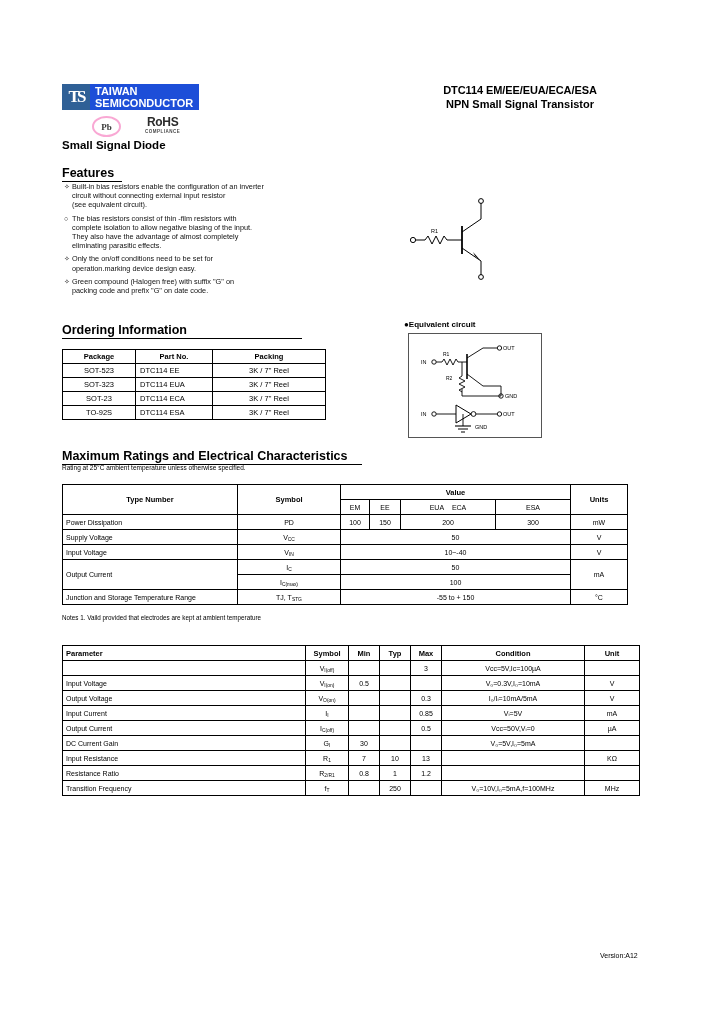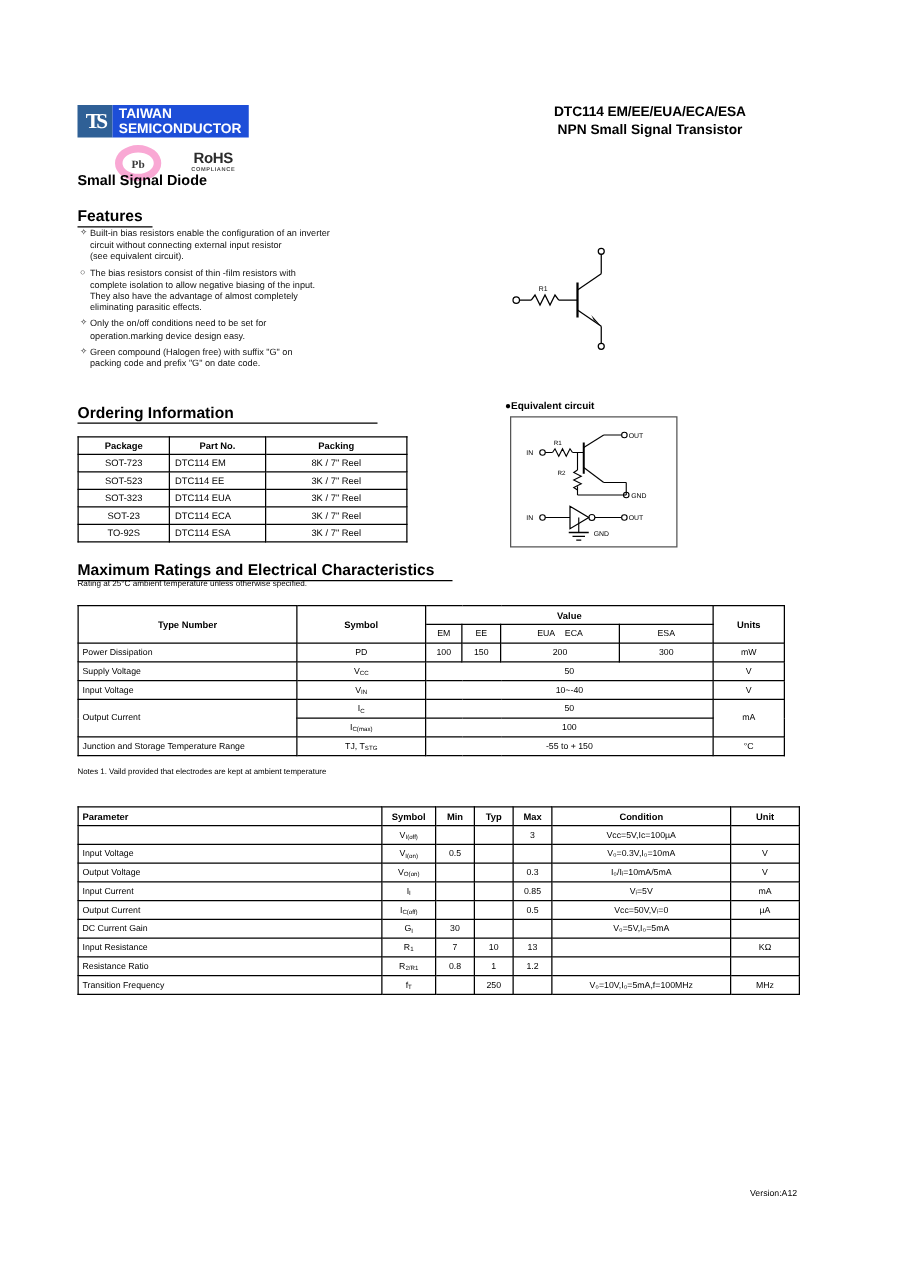--- a/index.html
+++ b/index.html
@@ -22,21 +22,21 @@
     letter-spacing:-3px;
   }
   .logo-text {
     background:#1d4ed8; color:#fff; padding:1px 6px 1px 5px;
     font-size:11px; font-weight:bold; line-height:12px;
     display:flex; flex-direction:column; justify-content:center;
   }
   .pb-rohs { position:absolute; left:92px; top:116px; display:flex; align-items:center; gap:24px; }
   .pb-badge {
     width:25px; height:17px; border-radius:50%;
-    border:6px solid #f9a8d4; color:#3a3a3a;
+    border:2px solid #f9a8d4; color:#3a3a3a;
     font-size:9px; font-weight:bold; display:flex; align-items:center; justify-content:center;
     font-family:"Liberation Serif", serif;
   }
   .rohs { text-align:center; line-height:10px; }
   .rohs .r1 { font-size:12px; font-weight:bold; color:#2b2b2b; letter-spacing:-0.3px; }
   .rohs .r2 { font-size:4.5px; font-weight:bold; color:#4a4a4a; letter-spacing:0.5px; }
   .subtitle-left { position:absolute; left:62px; top:139px; font-size:11.5px; font-weight:bold; }
 
   .title-right { position:absolute; left:360px; top:84px; width:320px; text-align:center; }
   .title-right .l1 { font-size:11px; font-weight:bold; letter-spacing:-0.1px; }
@@ -175,25 +175,20 @@
   <table id="ordering-table">
     <thead>
       <tr>
         <th class="col-pkg">Package</th>
         <th class="col-part">Part No.</th>
         <th class="col-pack">Packing</th>
       </tr>
     </thead>
     <tbody id="ordering-body">
         <tr>
-          <td>SOT-723</td>
-          <td class="part">DTC114 EM</td>
-          <td>8K / 7" Reel</td>
-        </tr>
-        <tr>
           <td>SOT-523</td>
           <td class="part">DTC114 EE</td>
           <td>3K / 7" Reel</td>
         </tr>
         <tr>
           <td>SOT-323</td>
           <td class="part">DTC114 EUA</td>
           <td>3K / 7" Reel</td>
         </tr>
         <tr>

